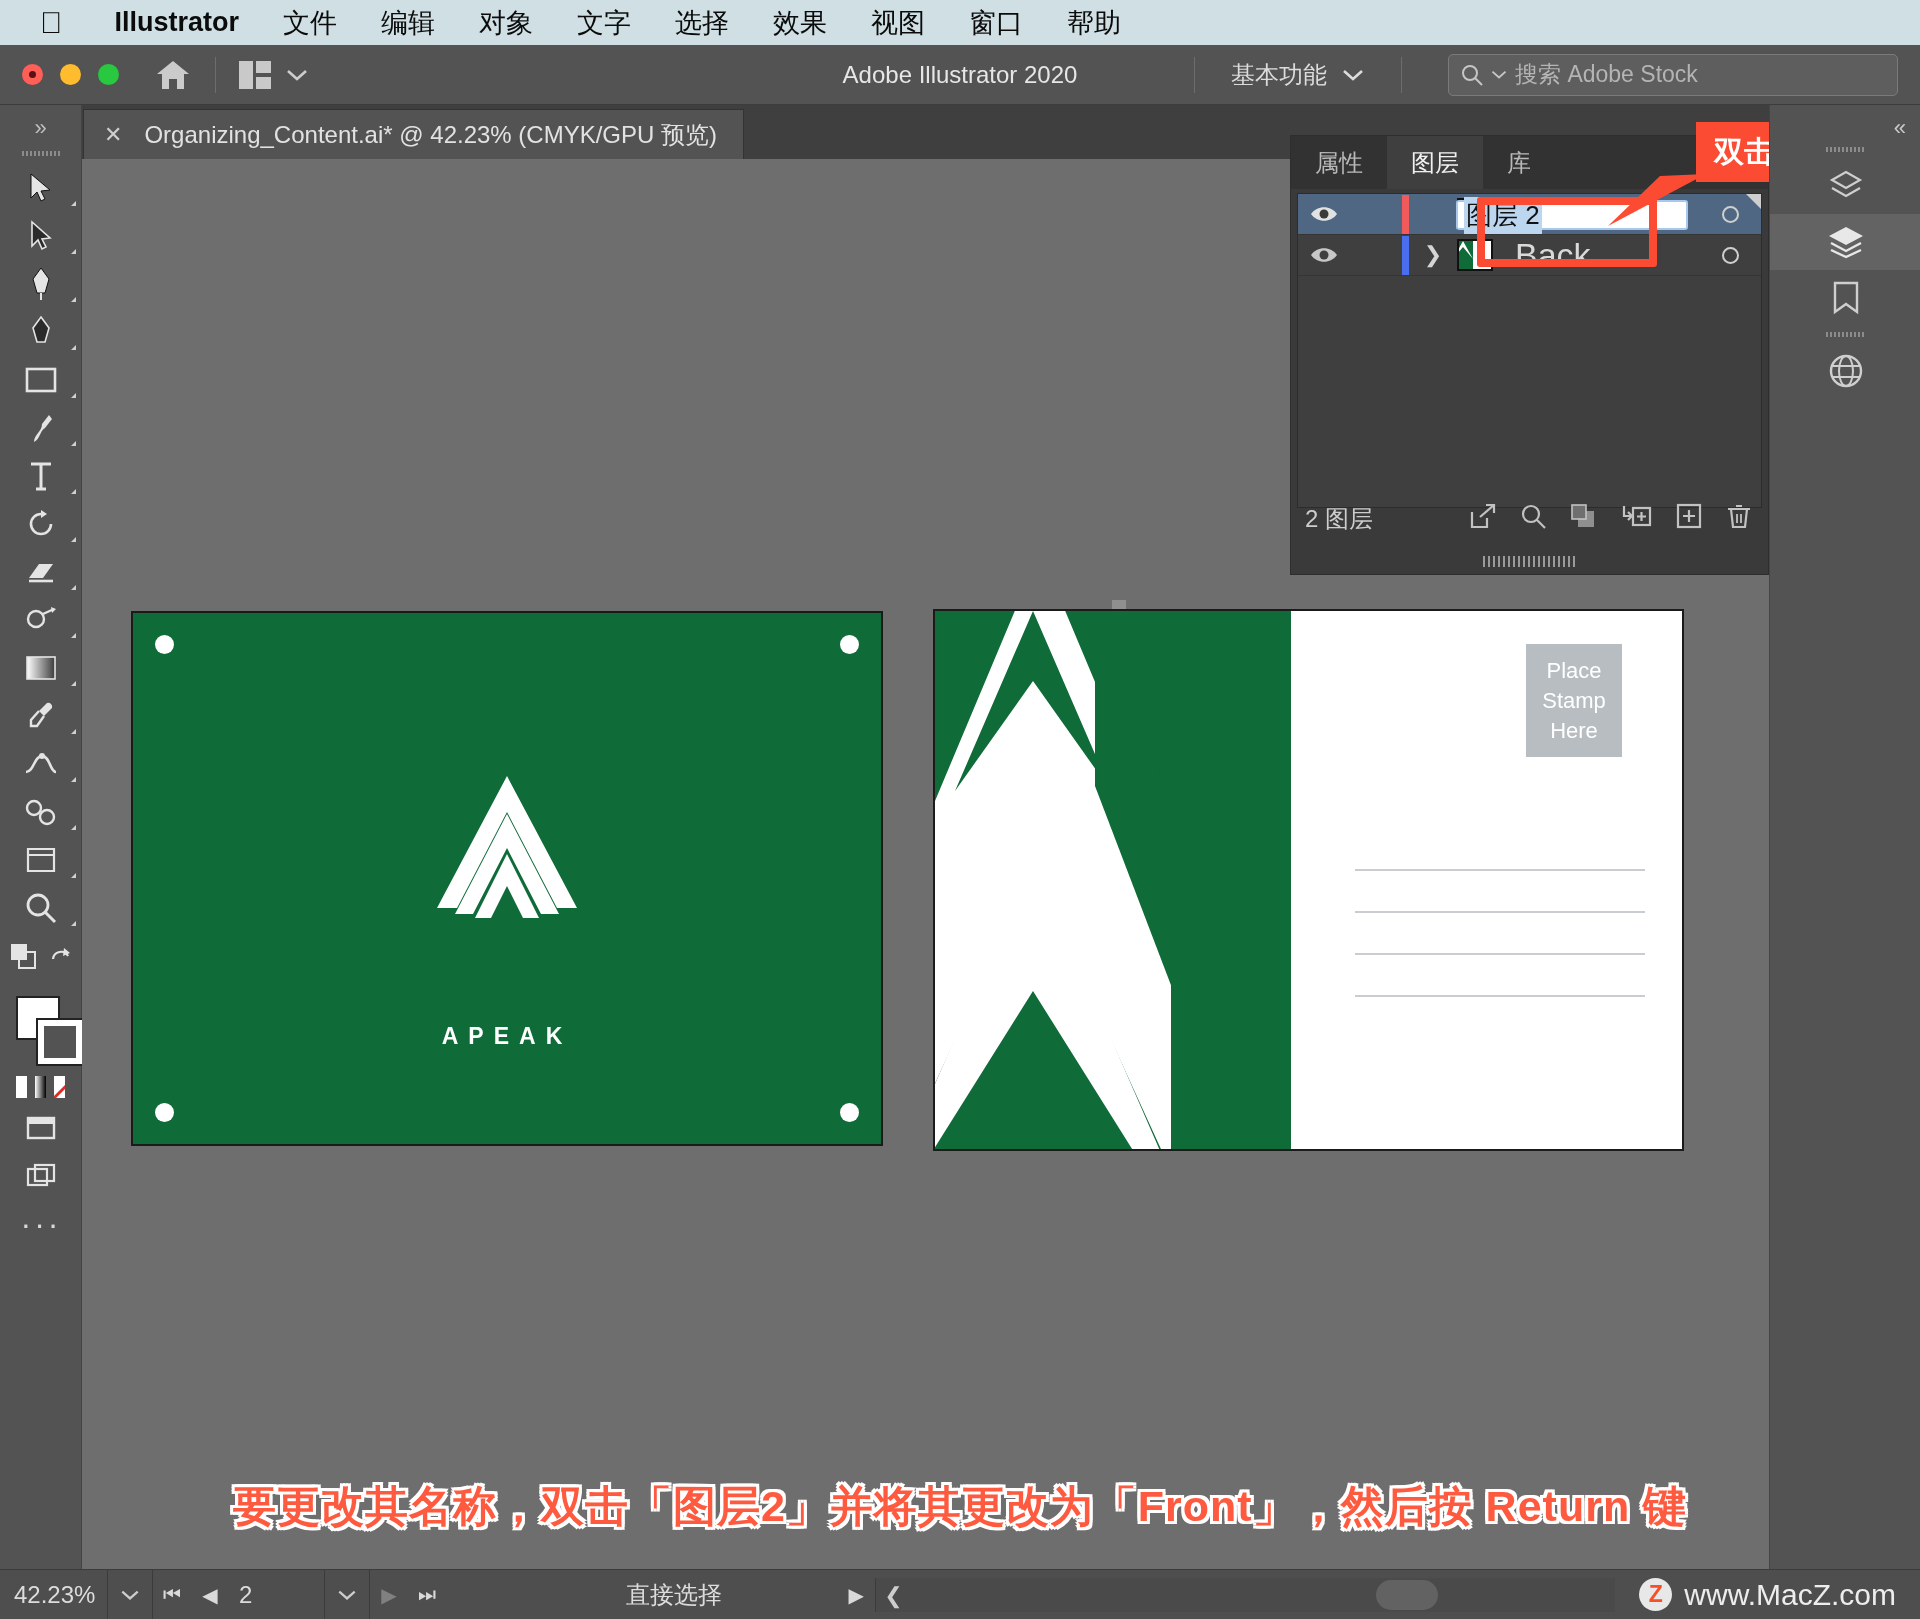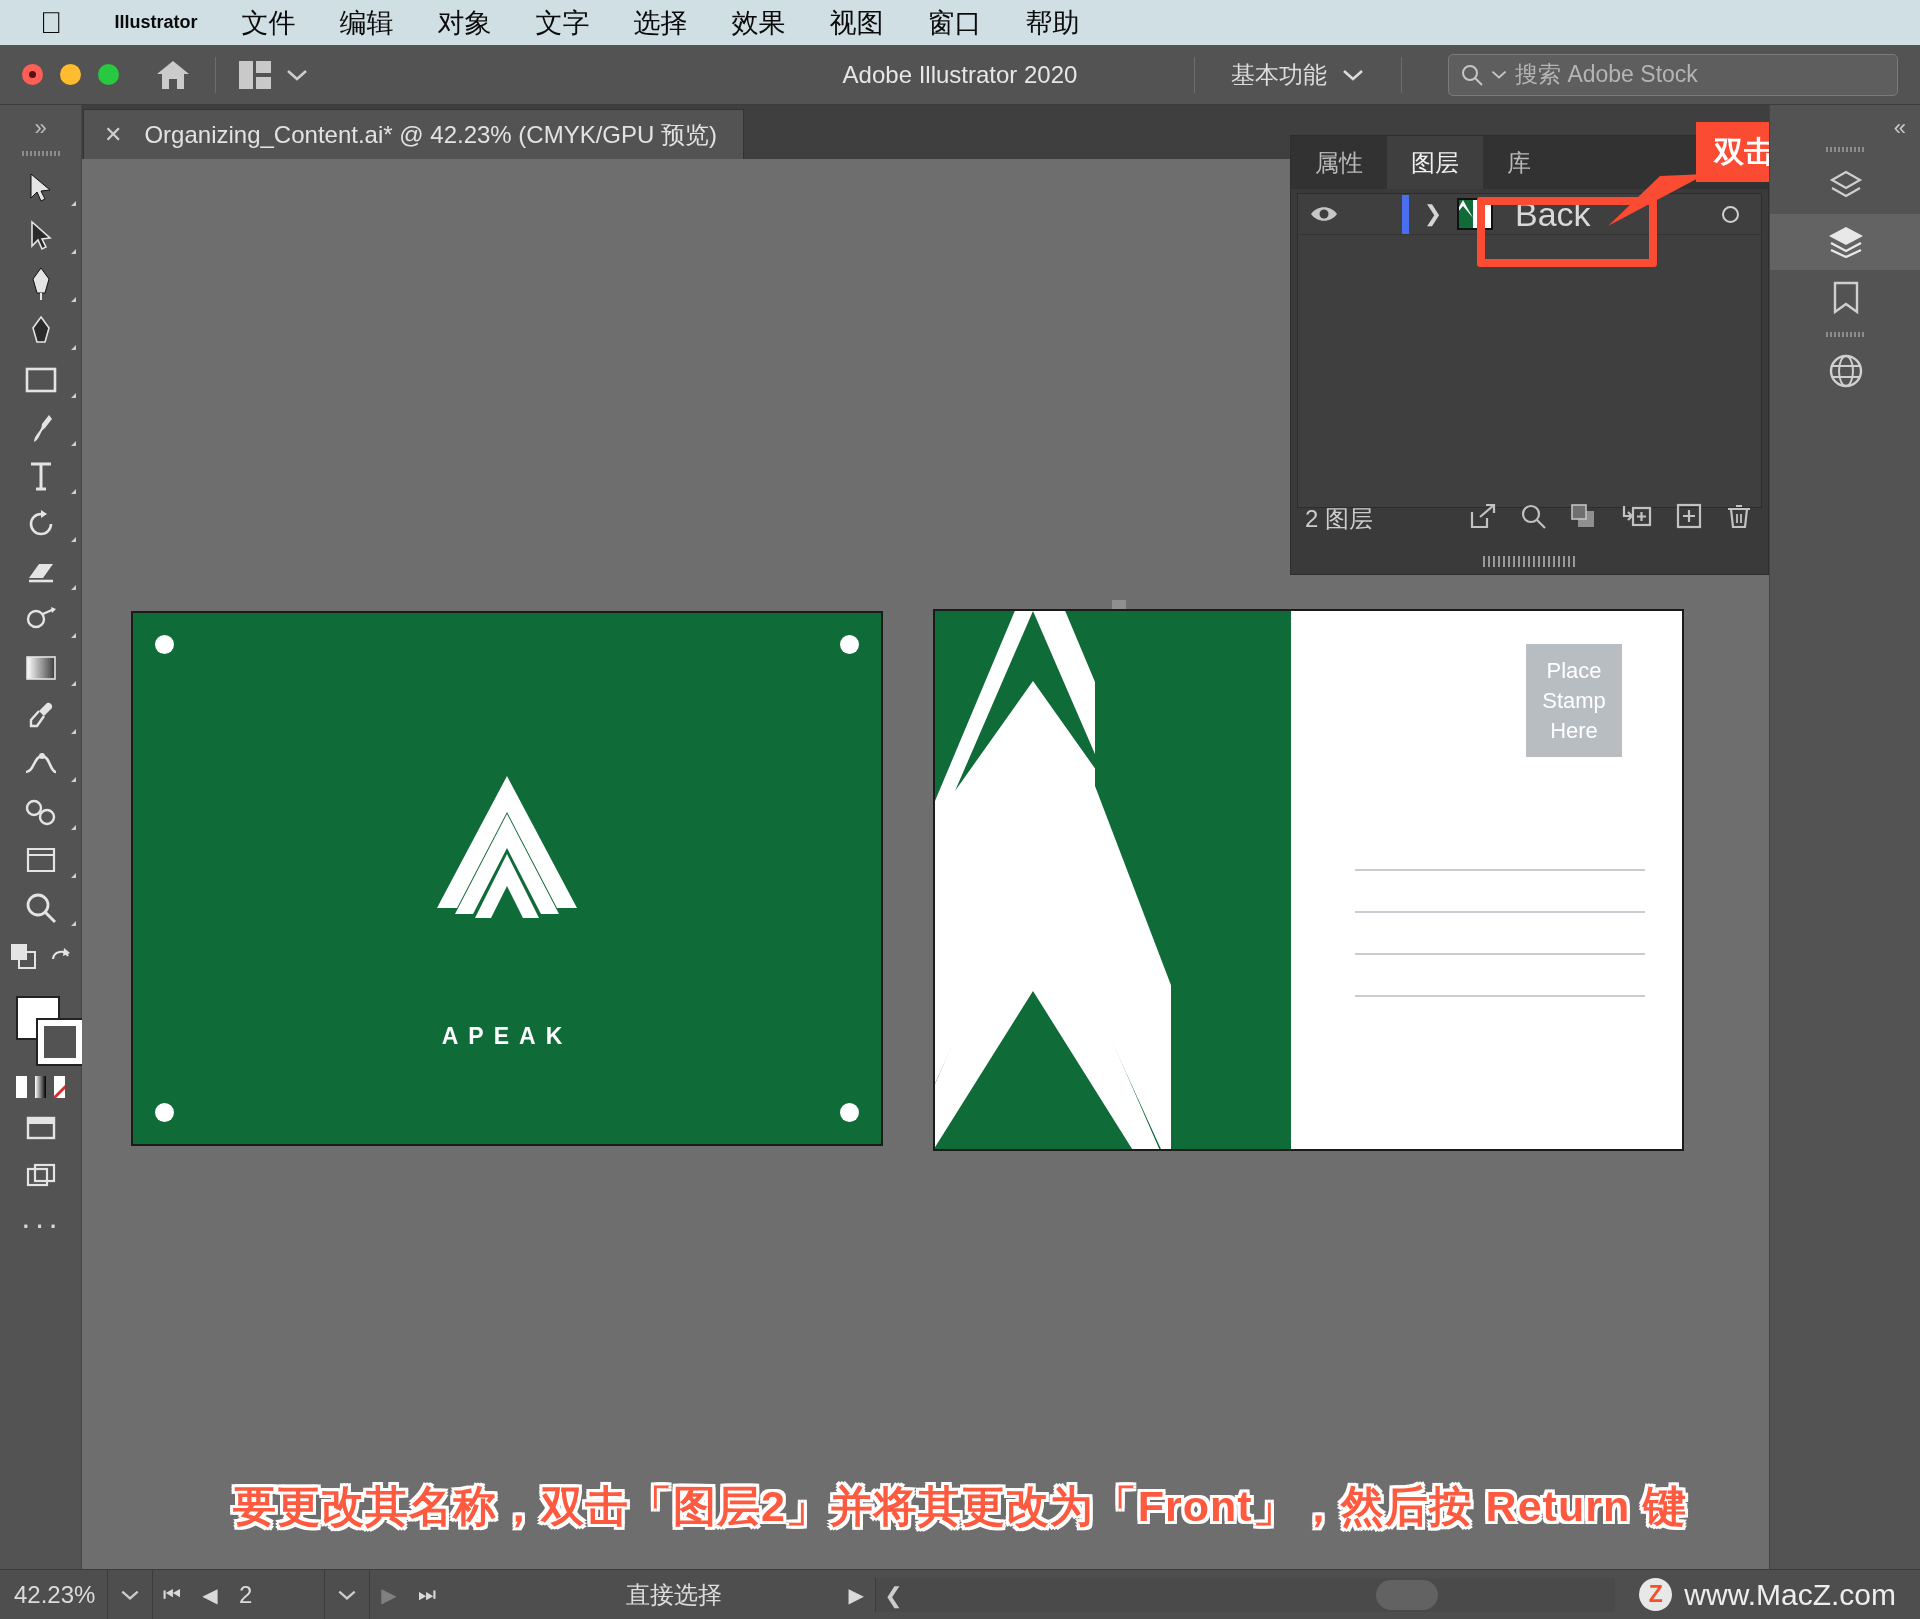--- a/index.html
+++ b/index.html
@@ -13,21 +13,21 @@
 
   
   #macmenu {
     position:absolute; left:0; top:0; width:1920px; height:45px;
     background:#cfdfe4;
     display:flex; align-items:center; gap:0px;
     color:#0b0b0b;
   }
   #macmenu .apple { margin-left:40px; margin-right:30px; font-size:30px; line-height:1; }
   #macmenu .mi { font-size:27px; padding:0 22px; white-space:nowrap; }
-  #macmenu .mi.bold { font-weight:bold; font-size:18px; }
+  #macmenu .mi.bold { font-weight:bold; font-size:27px; }
 
   
   #titlebar {
     position:absolute; left:0; top:45px; width:1920px; height:60px;
     background:#535353;
     border-bottom:1px solid #3c3c3c;
     display:flex; align-items:center;
   }
   .traffic { display:flex; gap:17px; margin-left:22px; }
   .tl { width:21px; height:21px; border-radius:50%; }
@@ -495,20 +495,41 @@
     <div class="ptab active">
         <span>图层</span>
       </div>
     <div class="ptab">
         <span>库</span>
       </div>
   </div>
 
   <div id="layerlist">
 
+    <div class="layerrow selected">
+      <span class="lr-eye">
+        <svg width="30" height="20" viewBox="0 0 30 20">
+            <path d="M2 10 C8 1 22 1 28 10 C22 19 8 19 2 10 Z" fill="#e2e2e2"></path>
+            <circle cx="15" cy="10" r="4.5" fill="#3a3a3a"></circle>
+          </svg>
+      </span>
+      <span class="lr-lock"></span>
+      <span class="lr-color" style="background:#f05a5a"></span>
+      <span class="lr-arrow"></span>
+      <span class="lr-thumb"></span>
+      <span class="lr-name" style="visibility:hidden">图层 2</span>
+      <span class="lr-target">
+          <span class="circ"></span>
+        </span>
+      <span class="lr-sel-corner"></span>
+
+      <div id="rename-input">
+        <span class="sel">图层 2</span>
+      </div>
+    </div>
 
     <div class="layerrow">
       <span class="lr-eye">
         <svg width="30" height="20" viewBox="0 0 30 20">
             <path d="M2 10 C8 1 22 1 28 10 C22 19 8 19 2 10 Z" fill="#c7c7c7"></path>
             <circle cx="15" cy="10" r="4.5" fill="#3f3f3f"></circle>
           </svg>
       </span>
       <span class="lr-lock"></span>
       <span class="lr-color" style="background:#4a6ef0"></span>

